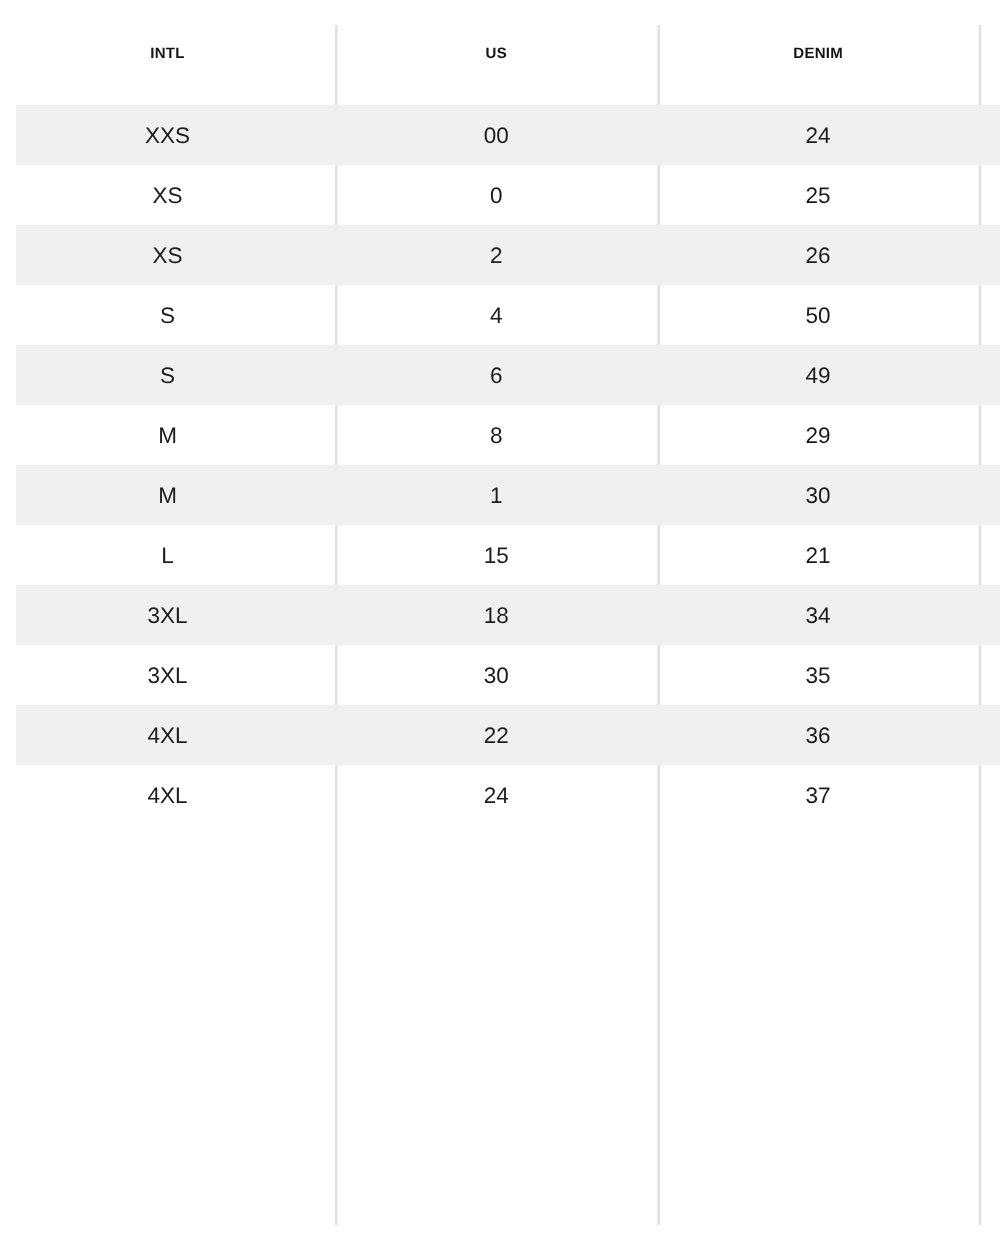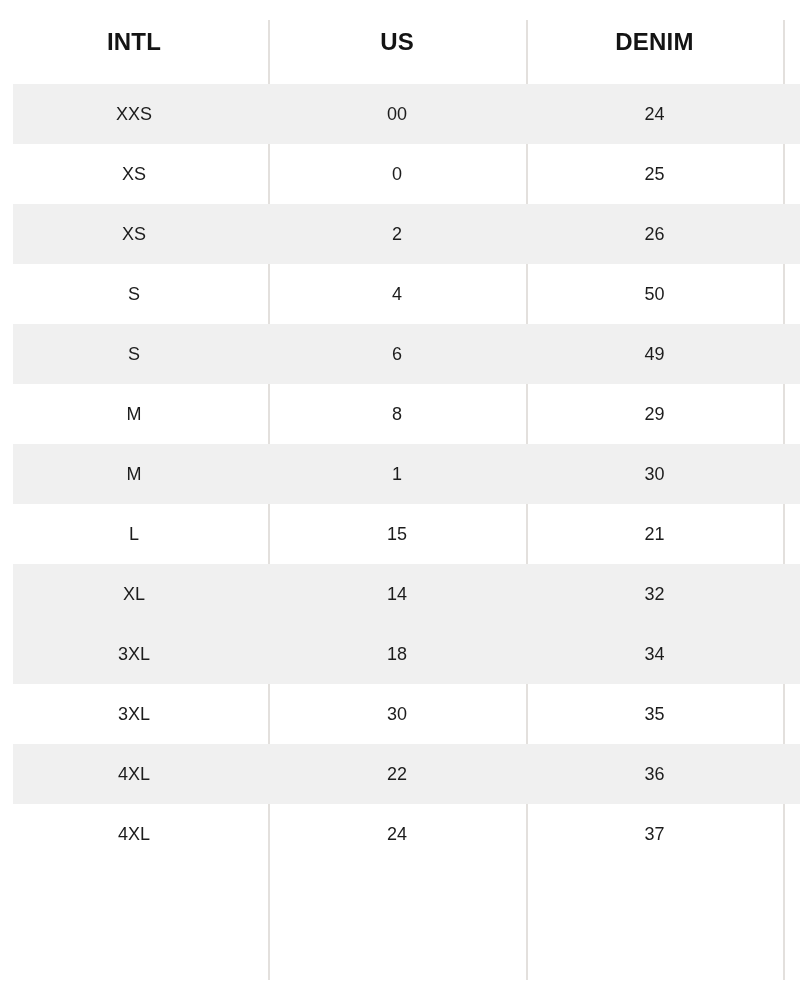--- a/index.html
+++ b/index.html
@@ -49,29 +49,29 @@
   table.size-table col.c-intl  { width: 268px; }
   table.size-table col.c-us    { width: 258px; }
   table.size-table col.c-denim { width: 257px; }
   table.size-table col.c-extra { width: 17px; }
 
   table.size-table thead th {
     height: 84px;
     padding: 0;
     text-align: center;
     vertical-align: middle;
-    font-size: 24px;
+    font-size: 12px;
     font-weight: bold;
     letter-spacing: 0.2px;
     color: #141414;
     background: transparent;
   }
 
   table.size-table tbody td {
-    height: 60px;
+    height: 48px;
     padding: 0;
     text-align: center;
     vertical-align: middle;
     font-size: 18px;
     font-weight: normal;
     color: #1c1c1c;
     background: transparent;
     margin-top: 41px;
   }
 
@@ -159,26 +159,20 @@
           <td>30</td>
           <td class="extra-cell"></td>
         </tr>
         <tr>
           <td>L</td>
           <td>15</td>
           <td>21</td>
           <td class="extra-cell"></td>
         </tr>
         <tr class="striped">
-          <td>XL</td>
-          <td>14</td>
-          <td>32</td>
-          <td class="extra-cell"></td>
-        </tr>
-        <tr class="striped">
           <td>3XL</td>
           <td>18</td>
           <td>34</td>
           <td class="extra-cell"></td>
         </tr>
         <tr>
           <td>3XL</td>
           <td>30</td>
           <td>35</td>
           <td class="extra-cell"></td>

